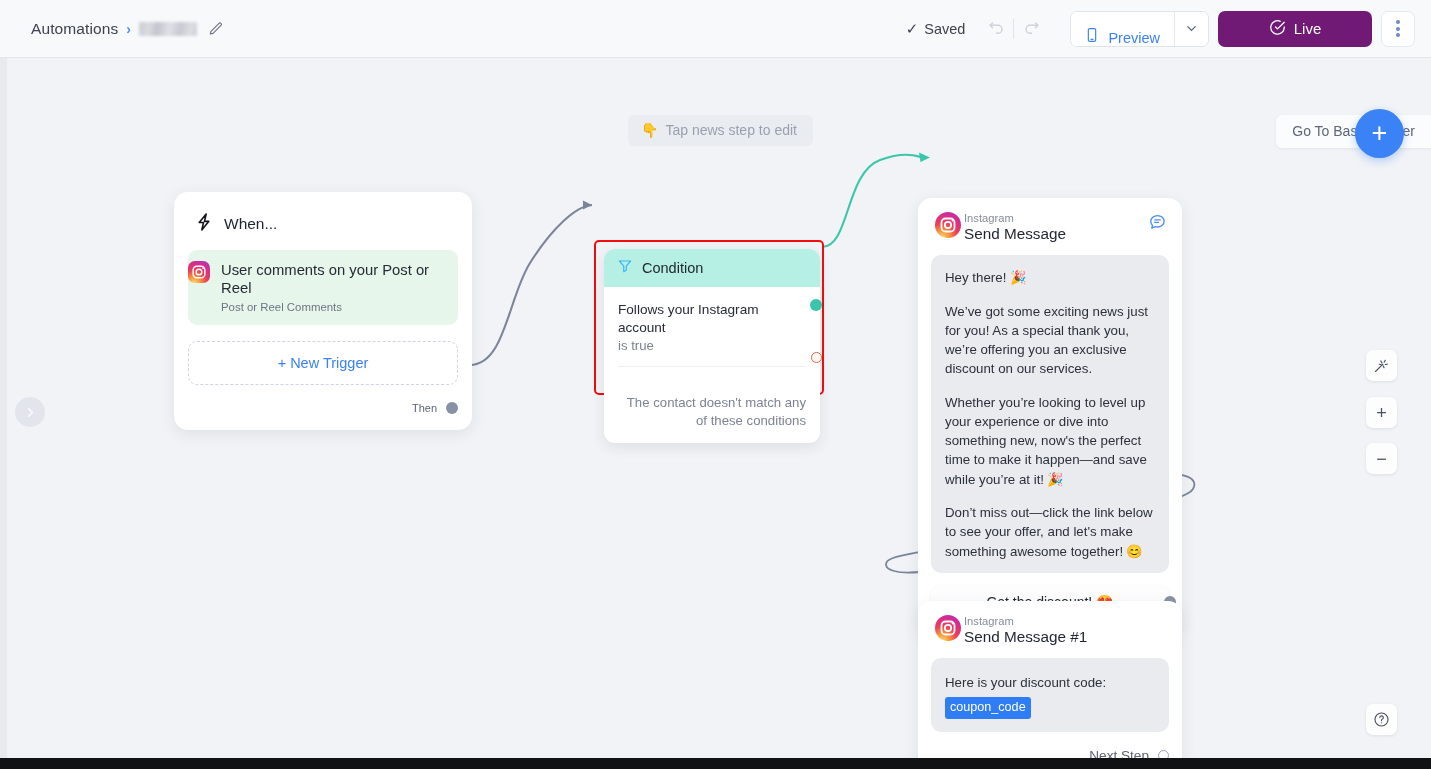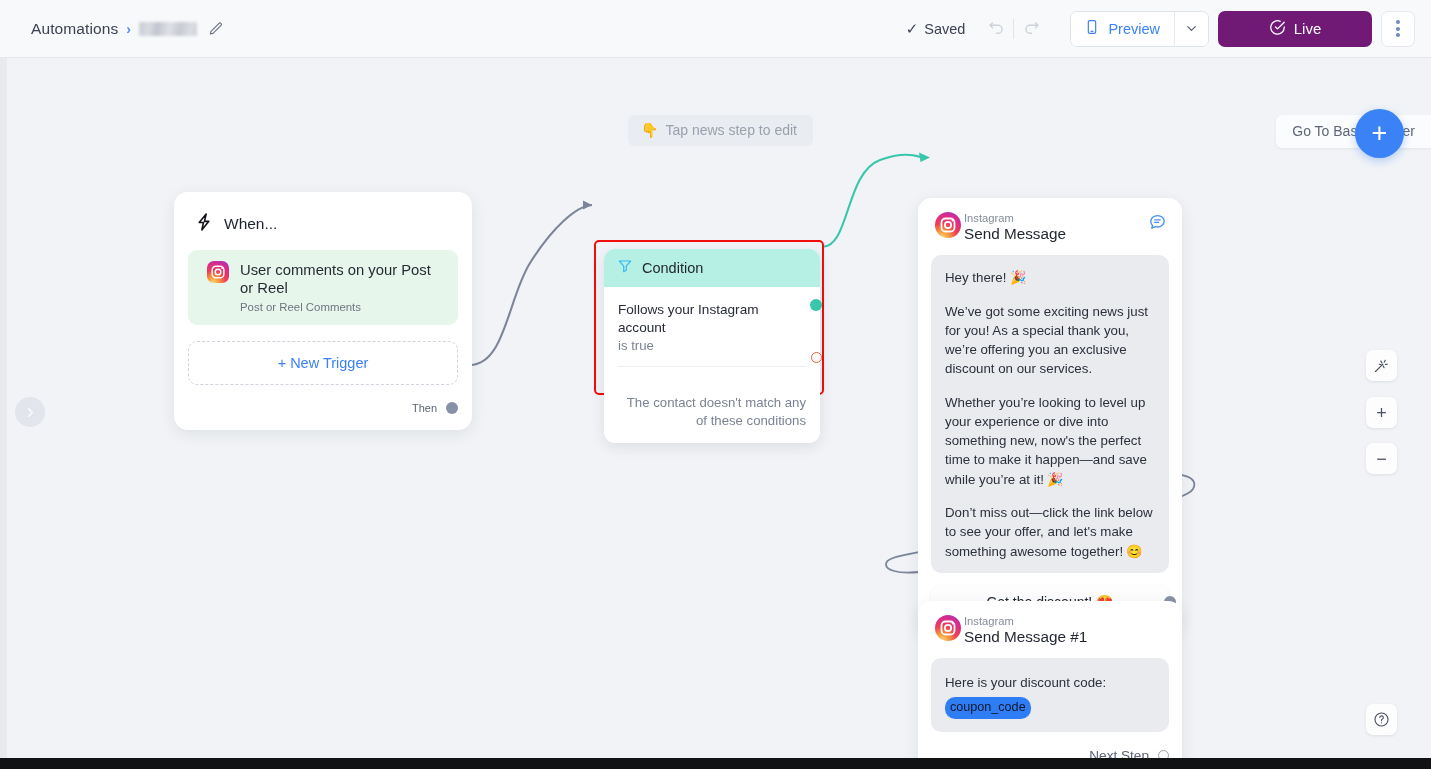--- a/index.html
+++ b/index.html
@@ -45,21 +45,21 @@
   }
   .hist-sep { width: 1px; height: 20px; background: #e1e5ea; }
   .hist-wrap { display: flex; align-items: center; margin-left: 14px; margin-right: 22px; }
 
   .preview-group {
     display: flex; align-items: stretch;
     border: 1px solid #dfe3ea; border-radius: 7px; background: #fff; overflow: hidden;
     height: 36px;
   }
   .preview-btn {
-    display: flex; align-items: center; gap: 8px;
+    display: flex; align-items: flex-end; gap: 8px;
     padding: 0 14px 0 13px; font-size: 14.5px; color: #3b82f6; cursor: pointer;
     background: #fff; border: none; font-family: inherit;
   }
   .preview-caret {
     width: 34px; display: flex; align-items: center; justify-content: center;
     border-left: 1px solid #e6e9ef; color: #5b6474; cursor: pointer; background: #fff;
   }
   .live-btn {
     margin-left: 9px; height: 36px; width: 154px;
     background: #701a75; color: #ffffff; border: none; border-radius: 7px;
@@ -145,21 +145,21 @@
 
   
   .node { position: absolute; background: #fff; border-radius: 14px; box-shadow: 0 4px 16px rgba(40,50,70,.09); z-index: 10; }
 
   
   .node-trigger { left: 174px; top: 134px; width: 298px; padding: 14px 14px 0 14px; }
   .trig-head { display: flex; align-items: center; gap: 10px; padding: 6px 4px 14px 6px; }
   .trig-head-label { font-size: 15.5px; color: #1f2430; }
   .trig-card {
     background: #e7f6ea; border-radius: 9px;
-    padding: 11px 12px 12px 19px;
+    padding: 11px 12px 12px 0;
     display: flex; align-items: flex-start; gap: 11px;
   }
   .trig-card-title { font-size: 14.8px; color: #252a36; line-height: 1.25; }
   .trig-card-sub { font-size: 11.4px; color: #6d7483; margin-top: 3px; }
   .new-trigger {
     margin-top: 16px; height: 44px;
     border: 1.5px dashed #cfd5de; border-radius: 9px;
     display: flex; align-items: center; justify-content: center;
     font-size: 14.5px; color: #3b82f6; cursor: pointer; background: transparent;
     font-family: inherit; width: 100%;
@@ -222,22 +222,22 @@
 
   
   .node-msg2 { left: 918px; top: 543px; width: 264px; padding: 13px 13px 0 13px; }
   .msg2-bubble {
     background: #e9ebef; border-radius: 10px;
     padding: 15px 14px 13px 14px;
     font-size: 13.3px; color: #2b303b; line-height: 1.5;
   }
   .var-chip {
     display: inline-block; margin-top: 4px;
-    background: #2f7df5; color: #0f172a;
-    border-radius: 10px; padding: 1px 5px 2px 5px;
+    background: #2f7df5; color: #ffffff;
+    border-radius: 3px; padding: 1px 5px 2px 5px;
     font-size: 12.6px;
   }
   .next-step-row {
     display: flex; align-items: center; justify-content: flex-end; gap: 9px;
     padding: 16px 0 15px 0;
   }
   .next-step-label { font-size: 13.6px; color: #5c6475; }
 
   
   .edges { position: absolute; left: 0; top: 0; width: 1431px; height: 700px; z-index: 5; pointer-events: none; }

